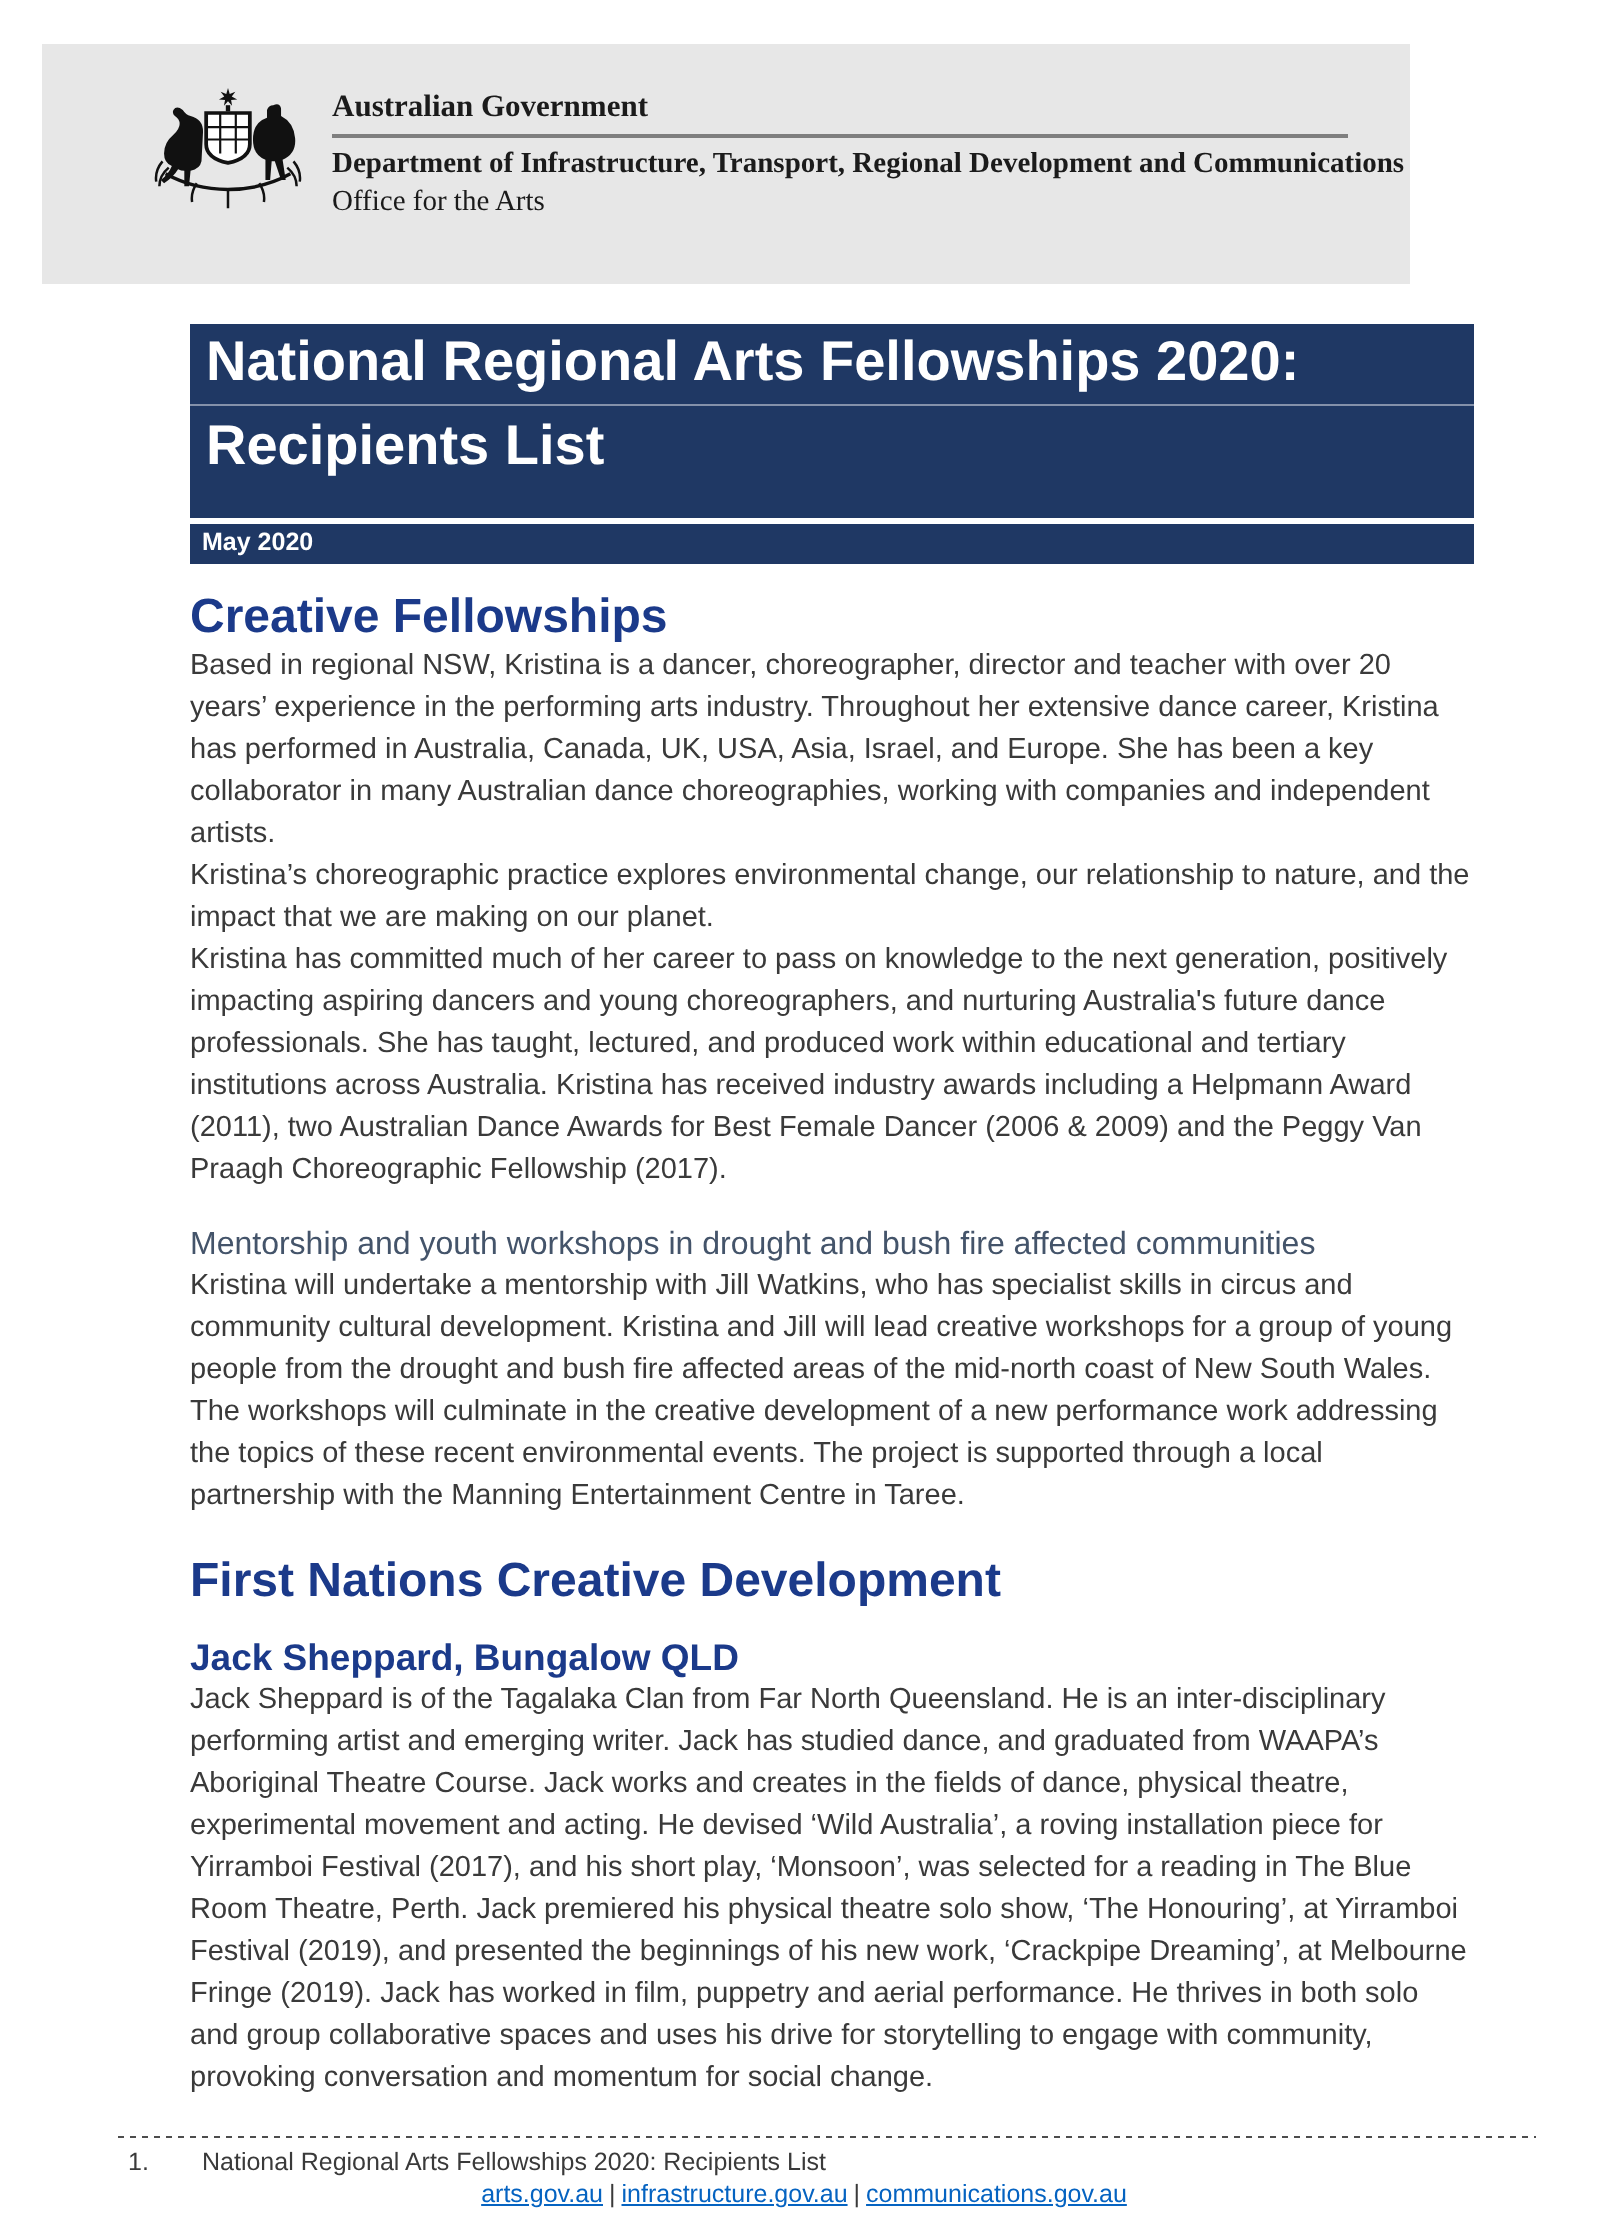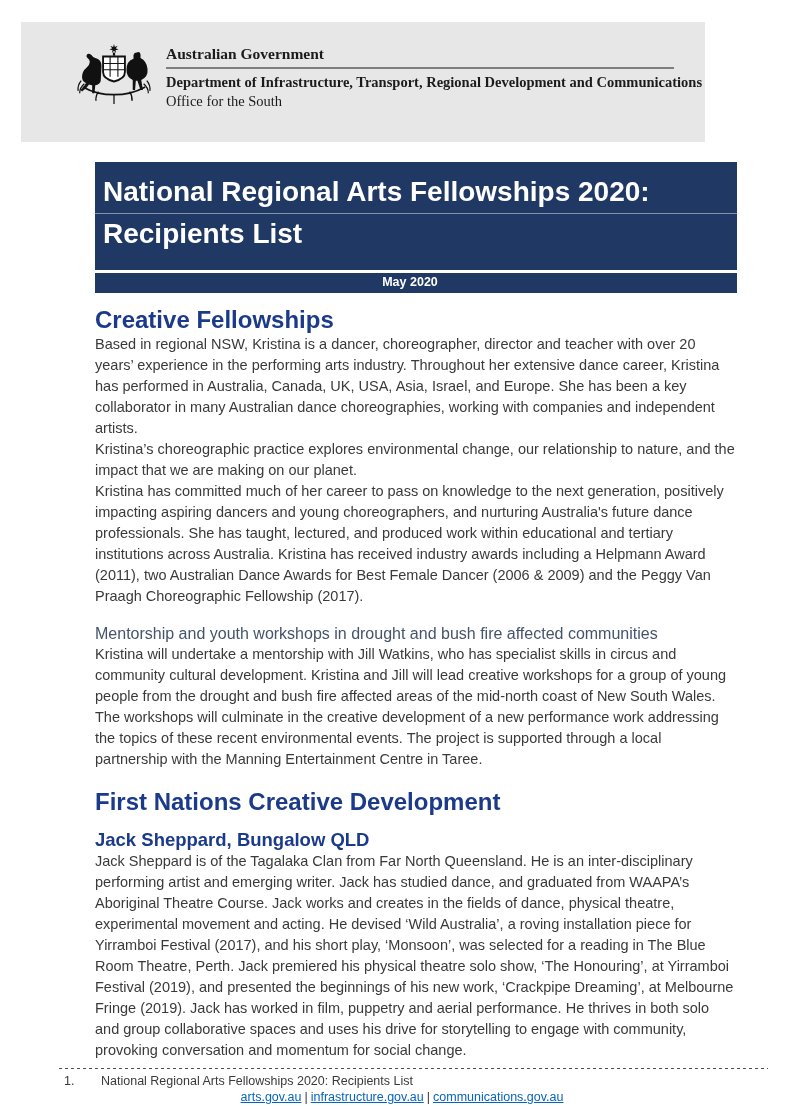--- a/index.html
+++ b/index.html
@@ -25,34 +25,33 @@
   .gov-divider { width:508px; border-top:2px solid #7f7f7f; margin:4px 0 5px; }
   .gov-dept { font-size:14.5px; font-weight:bold; }
   .gov-office { font-size:14.5px; margin-top:2px; }
 
   
   .main { position:absolute; left:95px; top:162px; width:642px; }
 
   .banner-line1 {
     background:#1f3864; color:#ffffff;
     font-size:28px; font-weight:600; line-height:1.15;
-    padding:14px 8px 5px 8px;
+    padding:3px 8px 5px 8px;
     border-bottom:1px solid rgba(255,255,255,0.45);
   }
   .banner-line2 {
     background:#1f3864; color:#ffffff;
     font-size:28px; font-weight:600; line-height:1.15;
     padding:4px 8px 20px 8px;
   }
   .banner-gap { height:3px; background:#ffffff; }
   .banner-date {
     background:#1f3864; color:#ffffff;
     font-size:12.5px; font-weight:bold; line-height:1.2;
     padding:2px 18px 3px 6px;
-    text-align:center;
   }
 
   h1.section-heading {
     color:#1b3a8a; font-size:24px; font-weight:600; line-height:1.15;
     margin-top:13px;
   }
   h2.recipient-heading {
     color:#1b3a8a; font-size:18.5px; font-weight:600; line-height:1.2;
     margin-top:13px;
   }
@@ -94,21 +93,21 @@
     <path fill="#111" d="M79 12 q4 -2 5 2 l0 5 q8 4 9 14 q1 10 -8 14 l2 13 l-3 0 l-4 -12 q-1 0 -2 0 l-1 12 l-3 0 l0 -13 q-8 -3 -8 -13 q0 -11 9 -14 l0 -5 q1 -3 4 -3 z"></path>
 
     <path d="M8 48 q-5 6 -4 13 M12 52 q-6 5 -6 12 M92 48 q5 6 4 13 M88 52 q6 5 6 12" stroke="#111" stroke-width="1.6" fill="none"></path>
     <path d="M10 56 q18 10 40 10 q22 0 40 -10" stroke="#111" stroke-width="2.2" fill="none"></path>
     <path d="M30 62 q-4 6 -3 12 M50 66 l0 12 M70 62 q4 6 3 12" stroke="#111" stroke-width="1.6" fill="none"></path>
   </svg>
   <div class="gov-text">
     <div class="gov-agency">Australian Government</div>
     <div class="gov-divider"></div>
     <div class="gov-dept">Department of Infrastructure, Transport, Regional Development and Communications</div>
-    <div class="gov-office">Office for the South</div>
+    <div class="gov-office">Office for the Arts</div>
   </div>
 </header>
 
 <main class="main">
 
   <div class="banner-line1">National Regional Arts Fellowships 2020:</div>
   <div class="banner-line2">Recipients List</div>
   <div class="banner-gap"></div>
   <div class="banner-date">May 2020</div>
 

